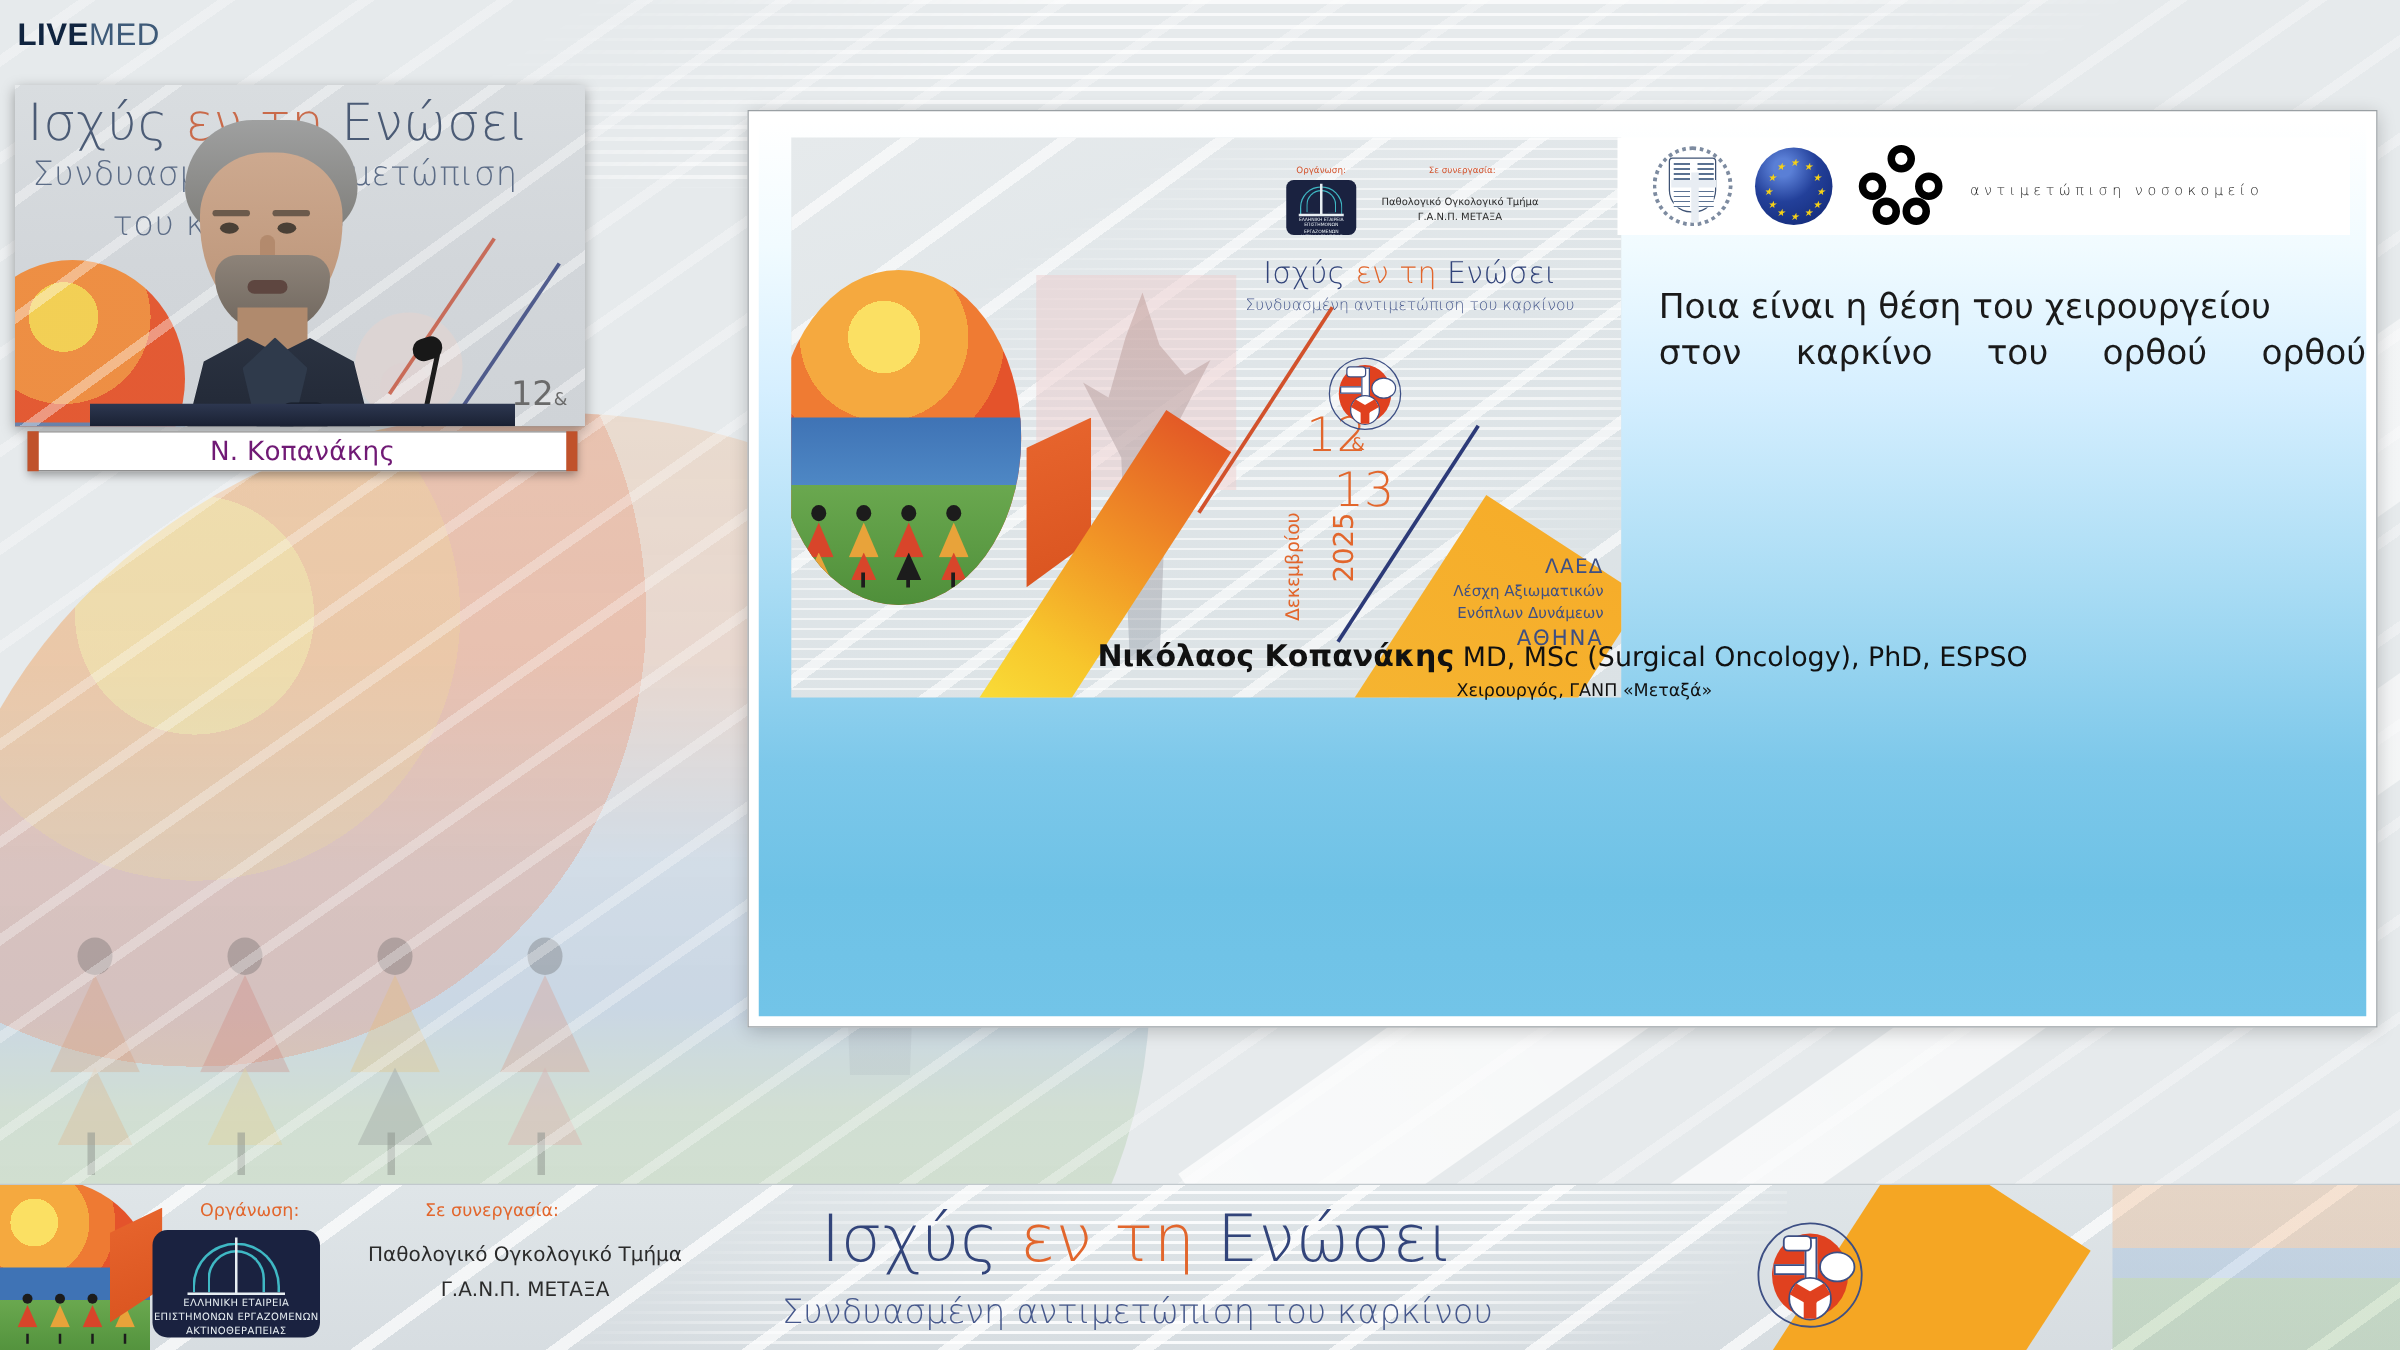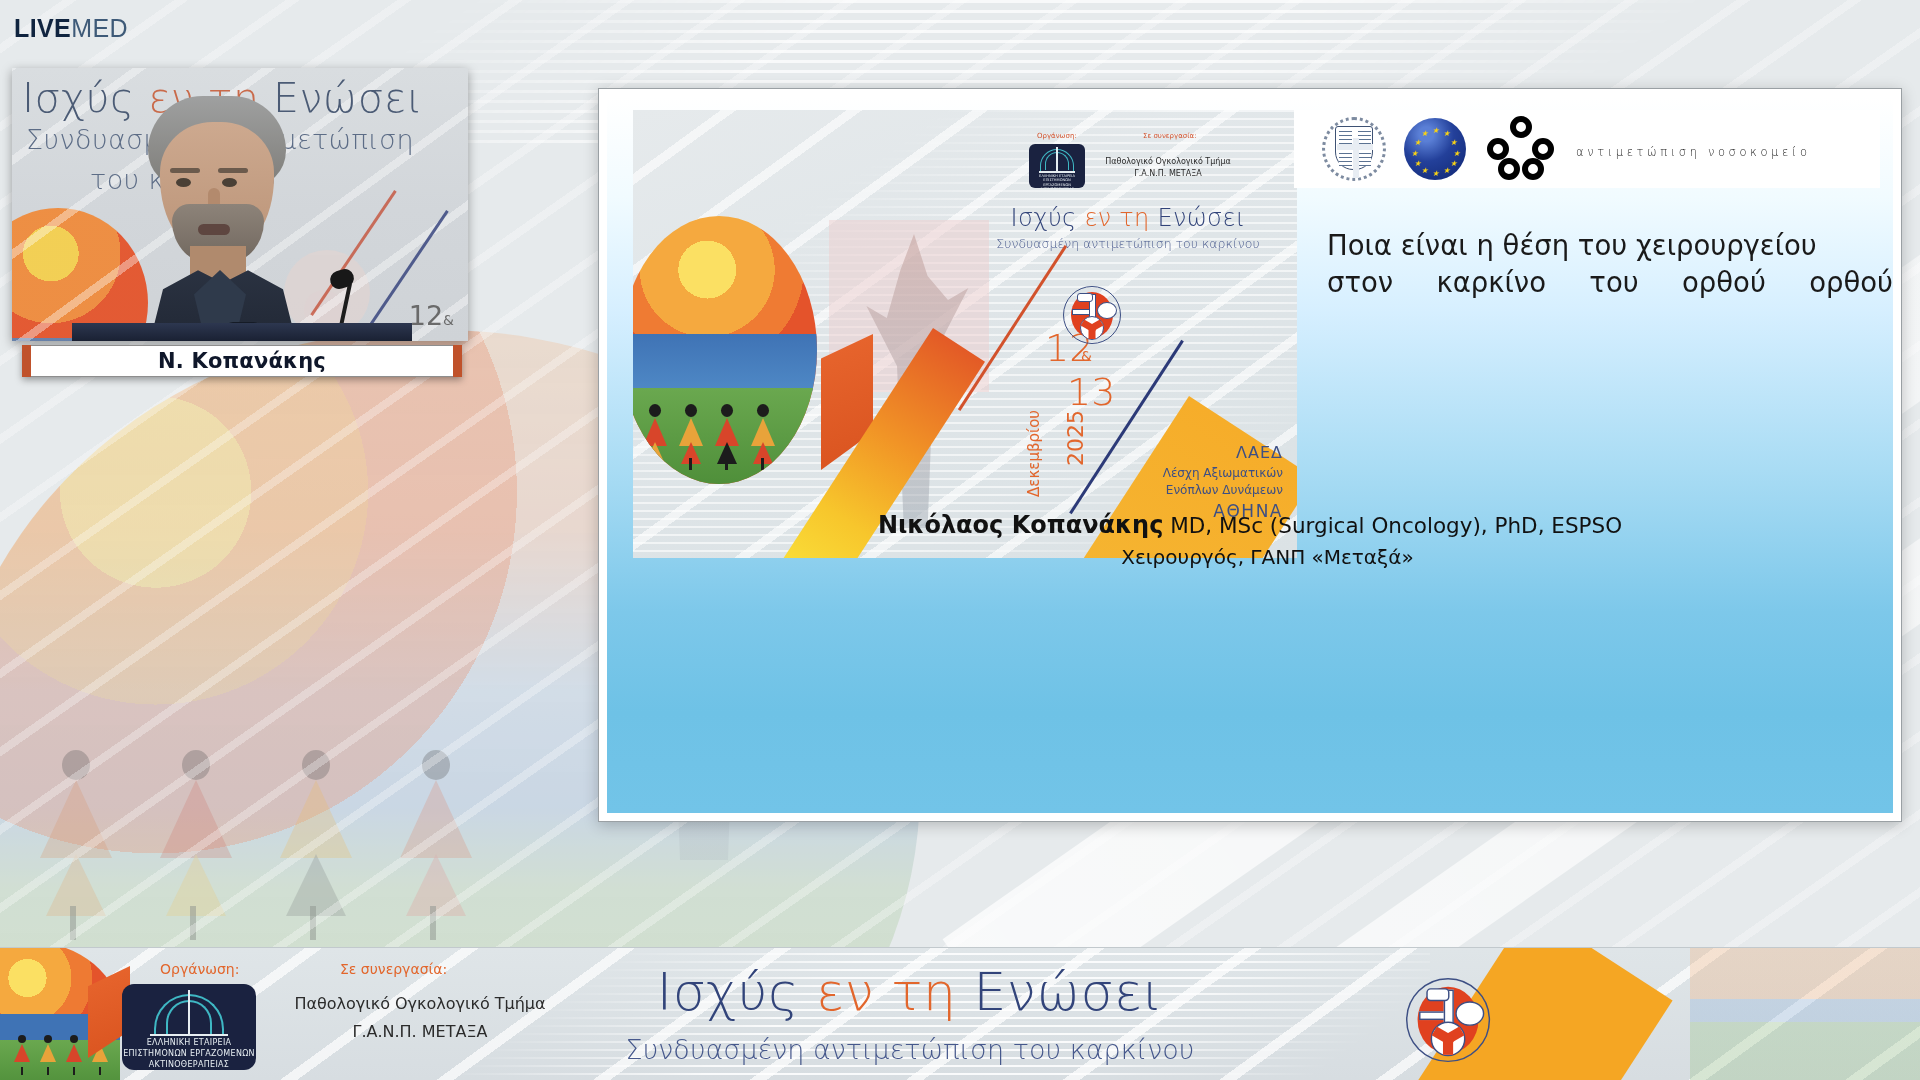--- a/index.html
+++ b/index.html
@@ -189,21 +189,21 @@
     position: absolute; left: 22px; top: 345px; width: 440px; height: 32px;
     background: #fff; border: 1px solid #8e8e8e; z-index: 31;
     display: flex; align-items: center; justify-content: center;
     box-shadow: 0 3px 7px rgba(0,0,0,.35);
   }
   .name-bar::before, .name-bar::after {
     content: ""; position: absolute; top: -1px; width: 9px; height: 32px; background: #c0522b;
   }
   .name-bar::before { left: -1px; } .name-bar::after { right: -1px; }
   .name-bar span {
-    font-size: 21px; font-weight: 700; color: #0f172a;
+    font-size: 21px; font-weight: 400; color: #701a75;
     font-family: "DejaVu Sans", sans-serif; letter-spacing: .2px;
   }
 
   
   .slide {
     position: absolute; left: 598px; top: 88px; width: 1304px; height: 734px;
     background: #fff; border: 1px solid #9aa0a4; z-index: 25;
     box-shadow: 0 3px 14px rgba(0,0,0,.22);
     overflow: hidden;
   }
@@ -356,21 +356,21 @@
   .slide-question .j { display: flex; justify-content: space-between; }
 
   
   .slide-speaker {
     position: absolute; left: 0; right: 0; top: 410px;
     text-align: center; color: #111;
     font-family: "DejaVu Sans", sans-serif;
   }
   .slide-speaker .l1 { font-size: 21.5px; line-height: 1.5; }
   .slide-speaker .l1 b { font-weight: 700; font-size: 24px; }
-  .slide-speaker .l2 { font-size: 20px; line-height: 1.45; margin-left: 35px; }
+  .slide-speaker .l2 { font-size: 14px; line-height: 1.45; margin-left: 35px; }
 
   
   .caption-bar {
     position: absolute; left: 598px; top: 843px; width: 1304px; height: 62px;
     background: #fff; border: 1px solid #8e8e8e; z-index: 26;
     display: flex; align-items: center; box-shadow: 0 4px 10px rgba(0,0,0,.28);
   }
   .caption-bar::before, .caption-bar::after {
     content: ""; position: absolute; top: -1px; width: 12px; height: 62px; background: #c0522b;
   }

